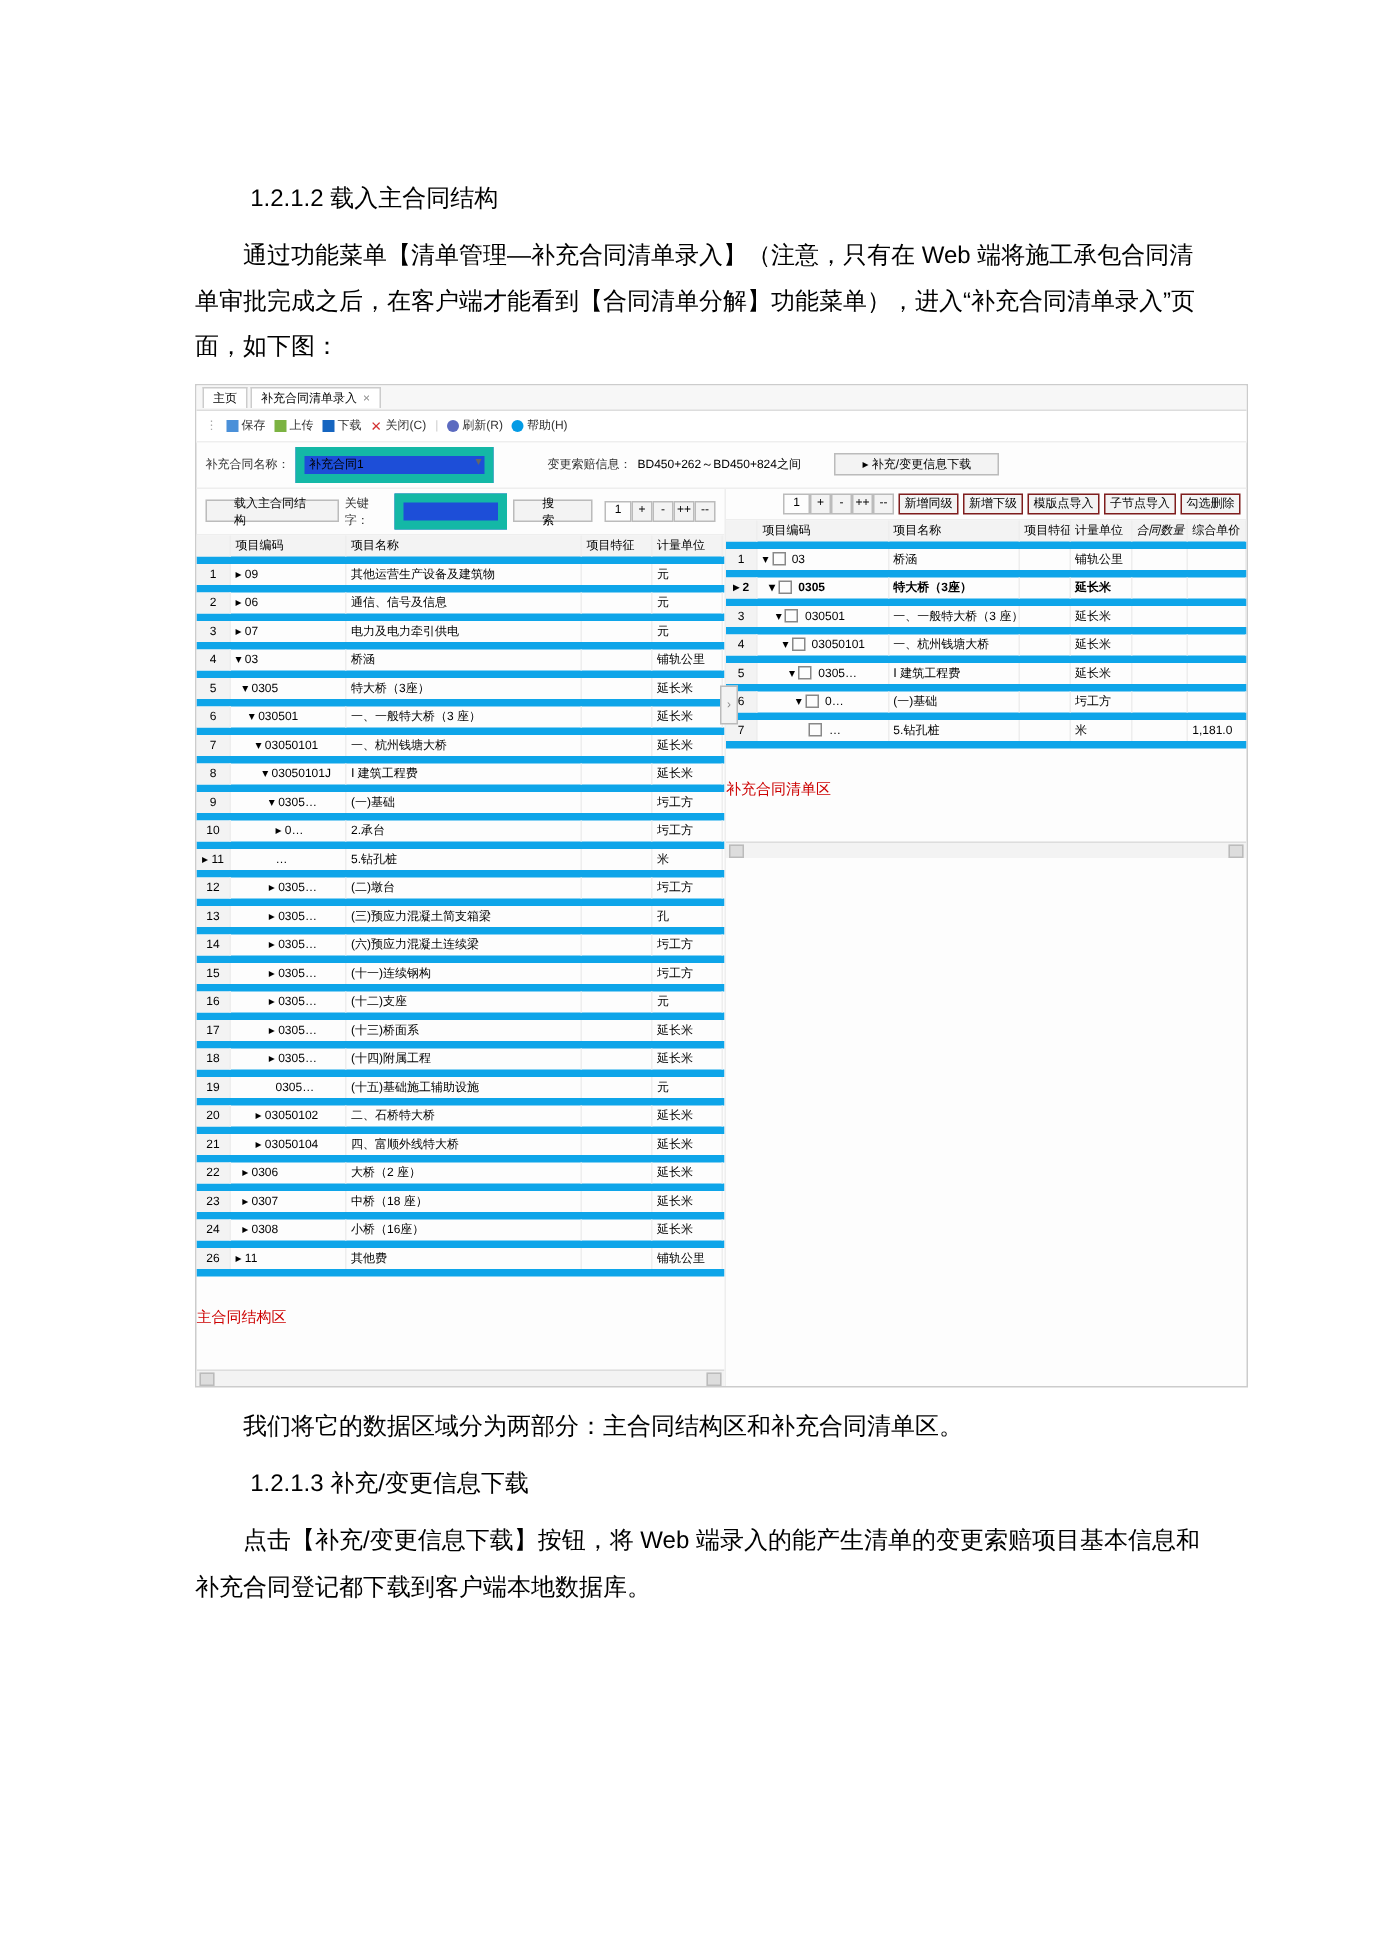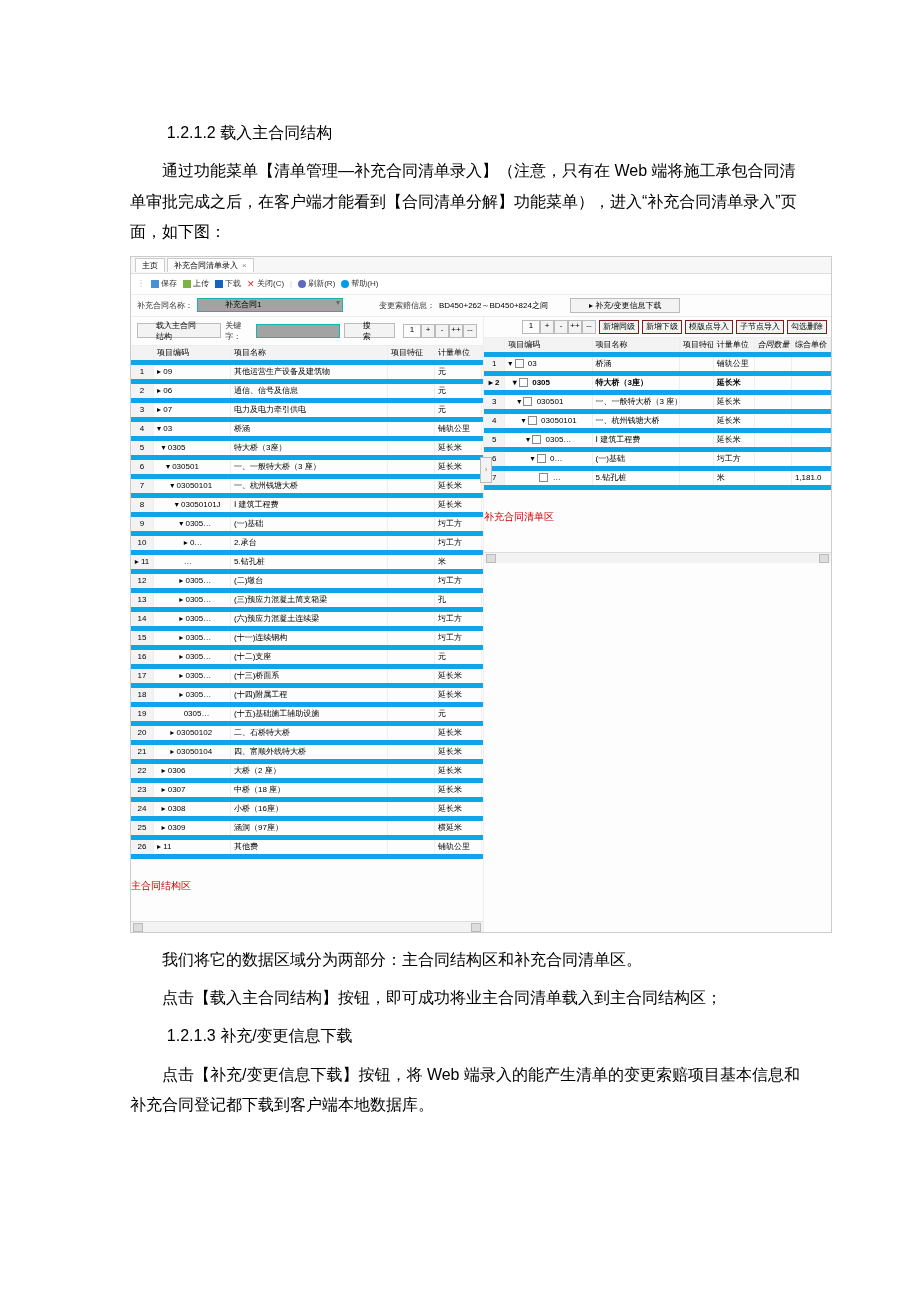--- a/index.html
+++ b/index.html
@@ -49,21 +49,21 @@
   .ico-cl{ position:relative;}
   .ico-cl::before{content:"✕";color:#d32f2f;font-size:9px;line-height:8px;}
   .ico-refresh{background:#5c6bc0;border-radius:50%;}
   .ico-help{background:#039be5;border-radius:50%;}
 
   .filterbar{
     display:flex;align-items:center;gap:4px;
     padding:3px 6px;border-bottom:1px solid #eee;
   }
   .lbl{color:#333;}
-  .inp{border:1px solid #14b8a6;height:12px;background:#a3a3a3;padding-left:24px;}
+  .inp{border:6px solid #14b8a6;height:12px;background:#1d4ed8;}
   .dd{width:120px;position:relative;}
   .dd::after{content:"▾";position:absolute;right:2px;top:-1px;color:#666;}
   .btn{border:1px solid #bbb;background:#f3f3f3;padding:0 18px;height:13px;display:flex;align-items:center;}
   .kwbar{display:flex;align-items:center;gap:4px;padding:3px 6px;border-bottom:1px solid #eee;}
   .spin{display:flex;align-items:center;gap:0;}
   .spin .n{border:1px solid #bbb;width:16px;height:12px;text-align:center;}
   .spin .b{border:1px solid #bbb;width:12px;height:12px;text-align:center;background:#f3f3f3;}
 
   .panes{display:flex;}
   .pane{flex:1;overflow:hidden;position:relative;}
@@ -352,27 +352,20 @@
               <div class="c c4">延长米</div>
             </div>
             <div class="trow">
               <div class="c c0">24</div>
               <div class="c c1" style="white-space:pre;">  ▸ 0308</div>
               <div class="c c2">小桥（16座）</div>
               <div class="c c3"></div>
               <div class="c c4">延长米</div>
             </div>
             <div class="trow">
-              <div class="c c0">25</div>
-              <div class="c c1" style="white-space:pre;">  ▸ 0309</div>
-              <div class="c c2">涵洞（97座）</div>
-              <div class="c c3"></div>
-              <div class="c c4">横延米</div>
-            </div>
-            <div class="trow">
               <div class="c c0">26</div>
               <div class="c c1" style="white-space:pre;">▸ 11</div>
               <div class="c c2">其他费</div>
               <div class="c c3"></div>
               <div class="c c4">铺轨公里</div>
             </div>
           </div>
         <div class="caption">主合同结构区</div>
         <div class="scrollbar"></div>
       </div>
@@ -468,17 +461,16 @@
           </div>
         <div class="caption">补充合同清单区</div>
         <div class="scrollbar"></div>
       </div>
     </div>
 
     <div class="midhandle">›</div>
   </div>
 
   <div class="indent">我们将它的数据区域分为两部分：主合同结构区和补充合同清单区。</div>
-  <div class="indent">点击【载入主合同结构】按钮，即可成功将业主合同清单载入到主合同结构区；</div>
   <div class="heading">1.2.1.3 补充/变更信息下载</div>
   <div class="indent">点击【补充/变更信息下载】按钮，将 Web 端录入的能产生清单的变更索赔项目基本信息和补充合同登记都下载到客户端本地数据库。</div>
 
 </div>
 
 </body></html>

